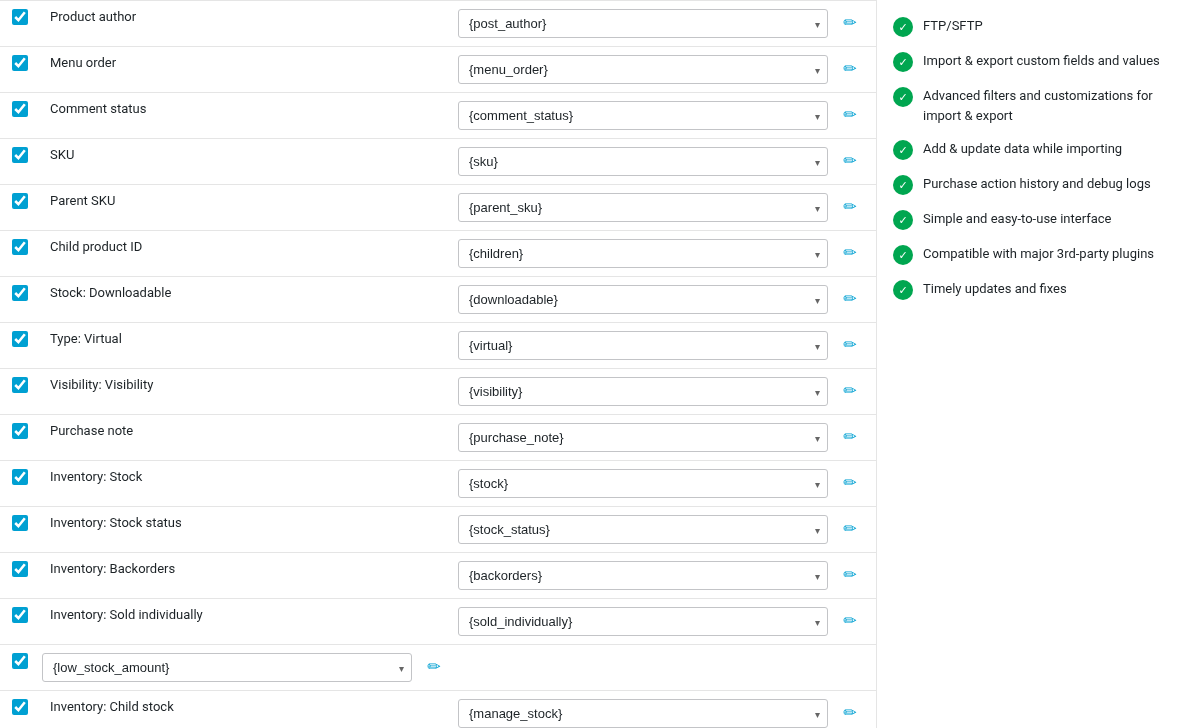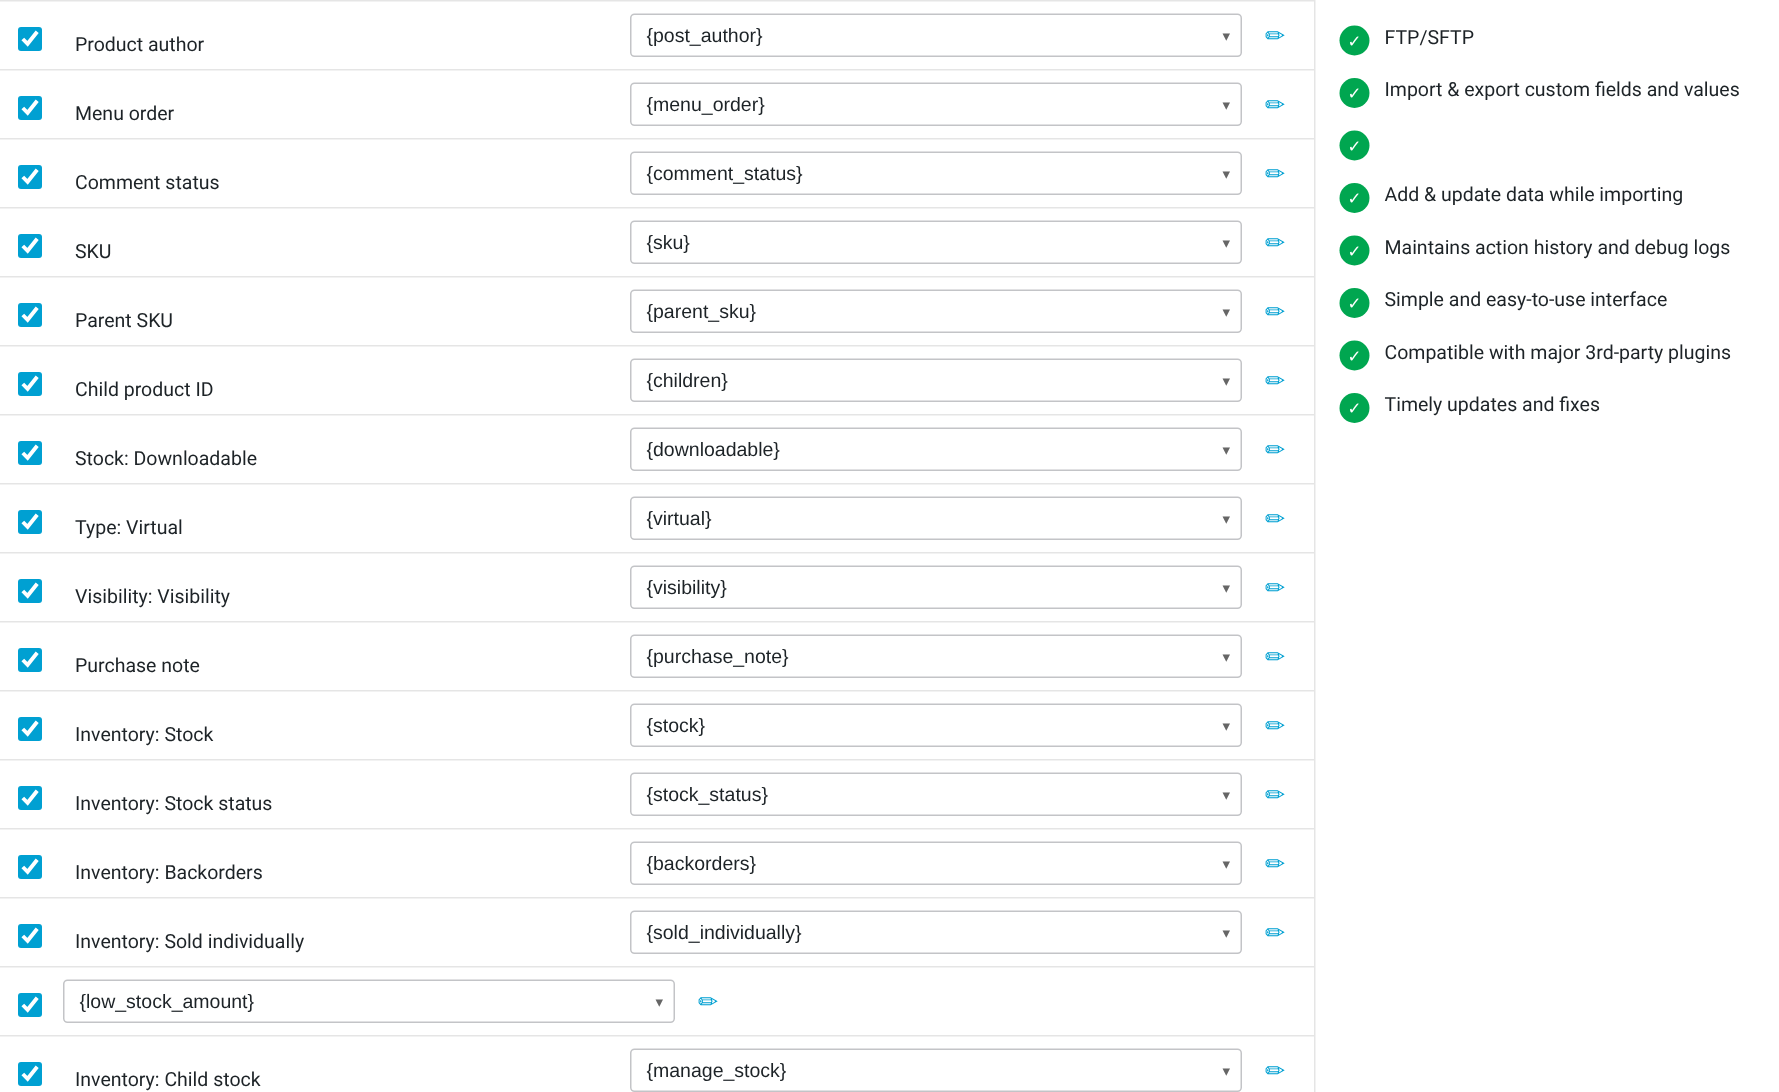--- a/index.html
+++ b/index.html
@@ -19,21 +19,21 @@
       background: #fff;
       padding: 0;
       overflow: auto;
     }
     .field-table {
       width: 100%;
       border-collapse: collapse;
     }
     .field-row {
       display: flex;
-      align-items: flex-end;
+      align-items: flex-start;
       border-bottom: 1px solid #e5e5e5;
       padding: 8px 12px;
       min-height: 44px;
     }
     .field-row:first-child {
       border-top: 1px solid #e5e5e5;
     }
     .checkbox-cell {
       width: 30px;
       flex-shrink: 0;
@@ -44,21 +44,21 @@
       cursor: pointer;
       accent-color: #00a0d2;
     }
     .label-cell {
       flex: 1;
       padding: 0 8px;
       font-size: 13px;
       color: #1d2327;
     }
     .select-cell {
-      width: 408px;
+      width: 370px;
       flex-shrink: 0;
       margin-right: 8px;
     }
     .select-wrapper {
       position: relative;
       display: inline-block;
       width: 100%;
     }
     .select-wrapper select {
       width: 100%;
@@ -274,28 +274,29 @@
     <li class="sidebar-feature-item">
           <div class="feature-check">✓</div>
           <span class="feature-text">FTP/SFTP</span>
         </li>
         <li class="sidebar-feature-item">
           <div class="feature-check">✓</div>
           <span class="feature-text">Import &amp; export custom fields and values</span>
         </li>
         <li class="sidebar-feature-item">
           <div class="feature-check">✓</div>
+          <span class="feature-text">Advanced filters and customizations for import &amp; export</span>
         </li>
         <li class="sidebar-feature-item">
           <div class="feature-check">✓</div>
           <span class="feature-text">Add &amp; update data while importing</span>
         </li>
         <li class="sidebar-feature-item">
           <div class="feature-check">✓</div>
-          <span class="feature-text">Maintains action history and debug logs</span>
+          <span class="feature-text">Purchase action history and debug logs</span>
         </li>
         <li class="sidebar-feature-item">
           <div class="feature-check">✓</div>
           <span class="feature-text">Simple and easy-to-use interface</span>
         </li>
         <li class="sidebar-feature-item">
           <div class="feature-check">✓</div>
           <span class="feature-text">Compatible with major 3rd-party plugins</span>
         </li>
         <li class="sidebar-feature-item">

